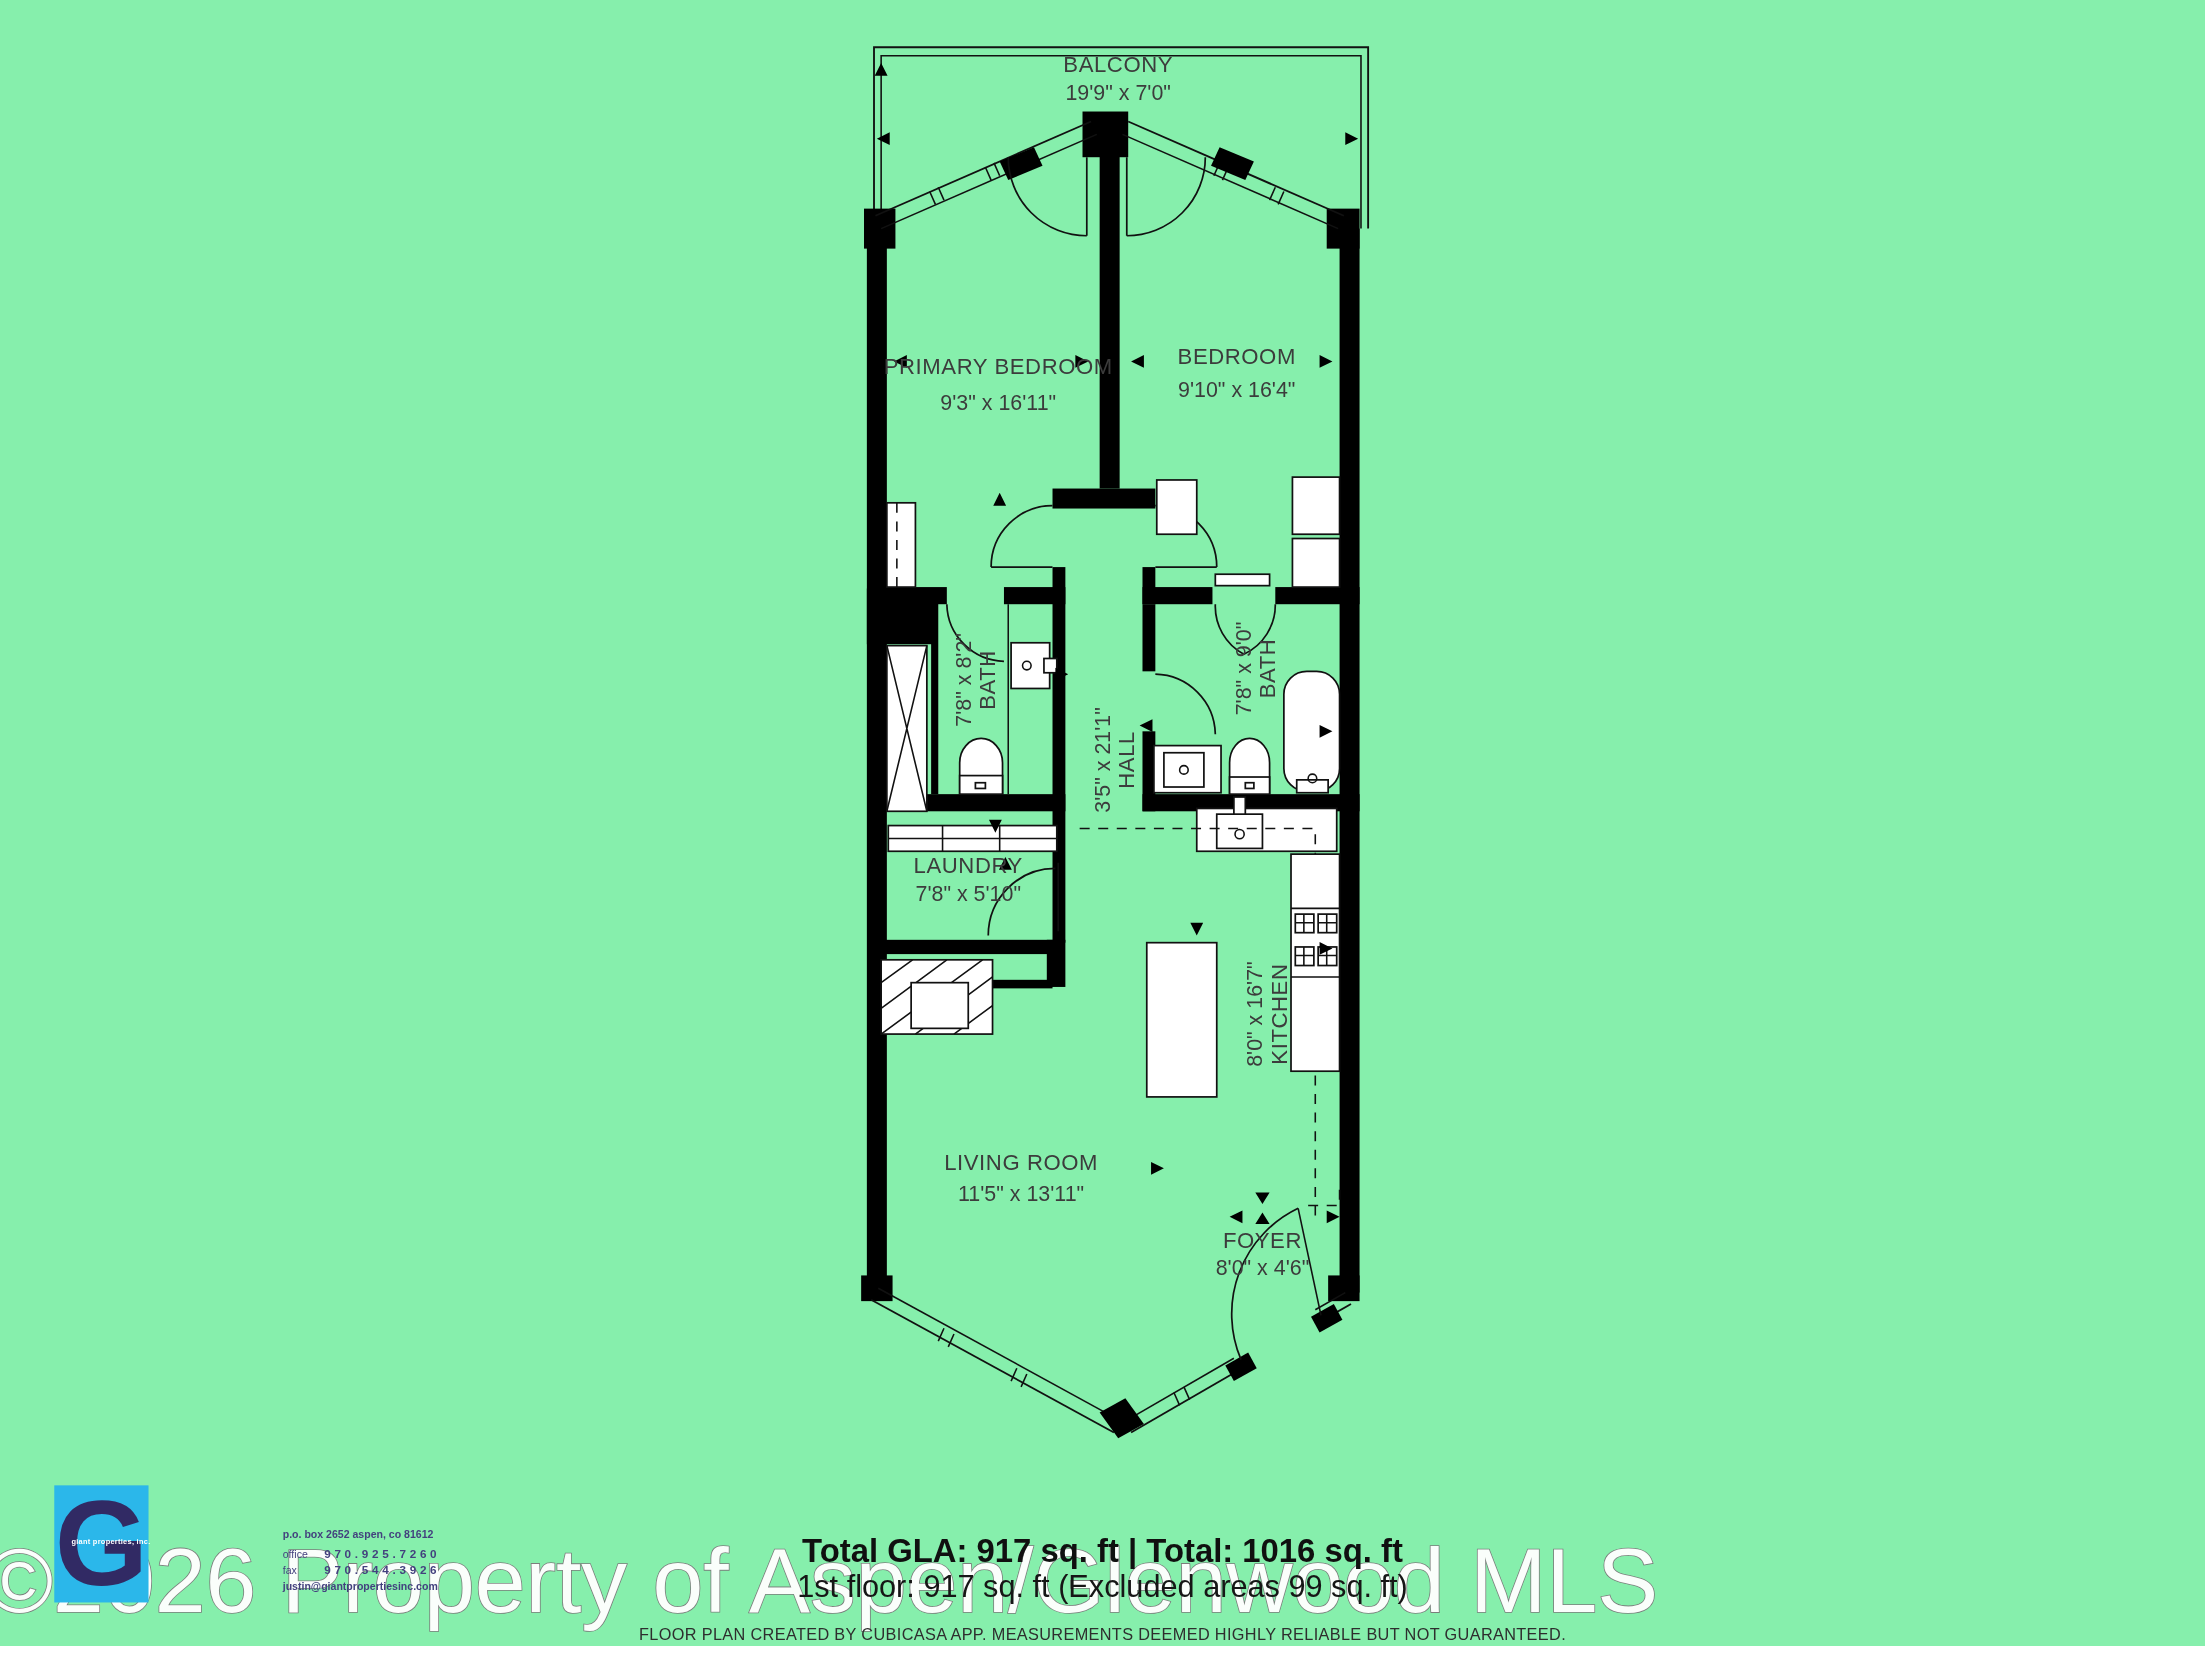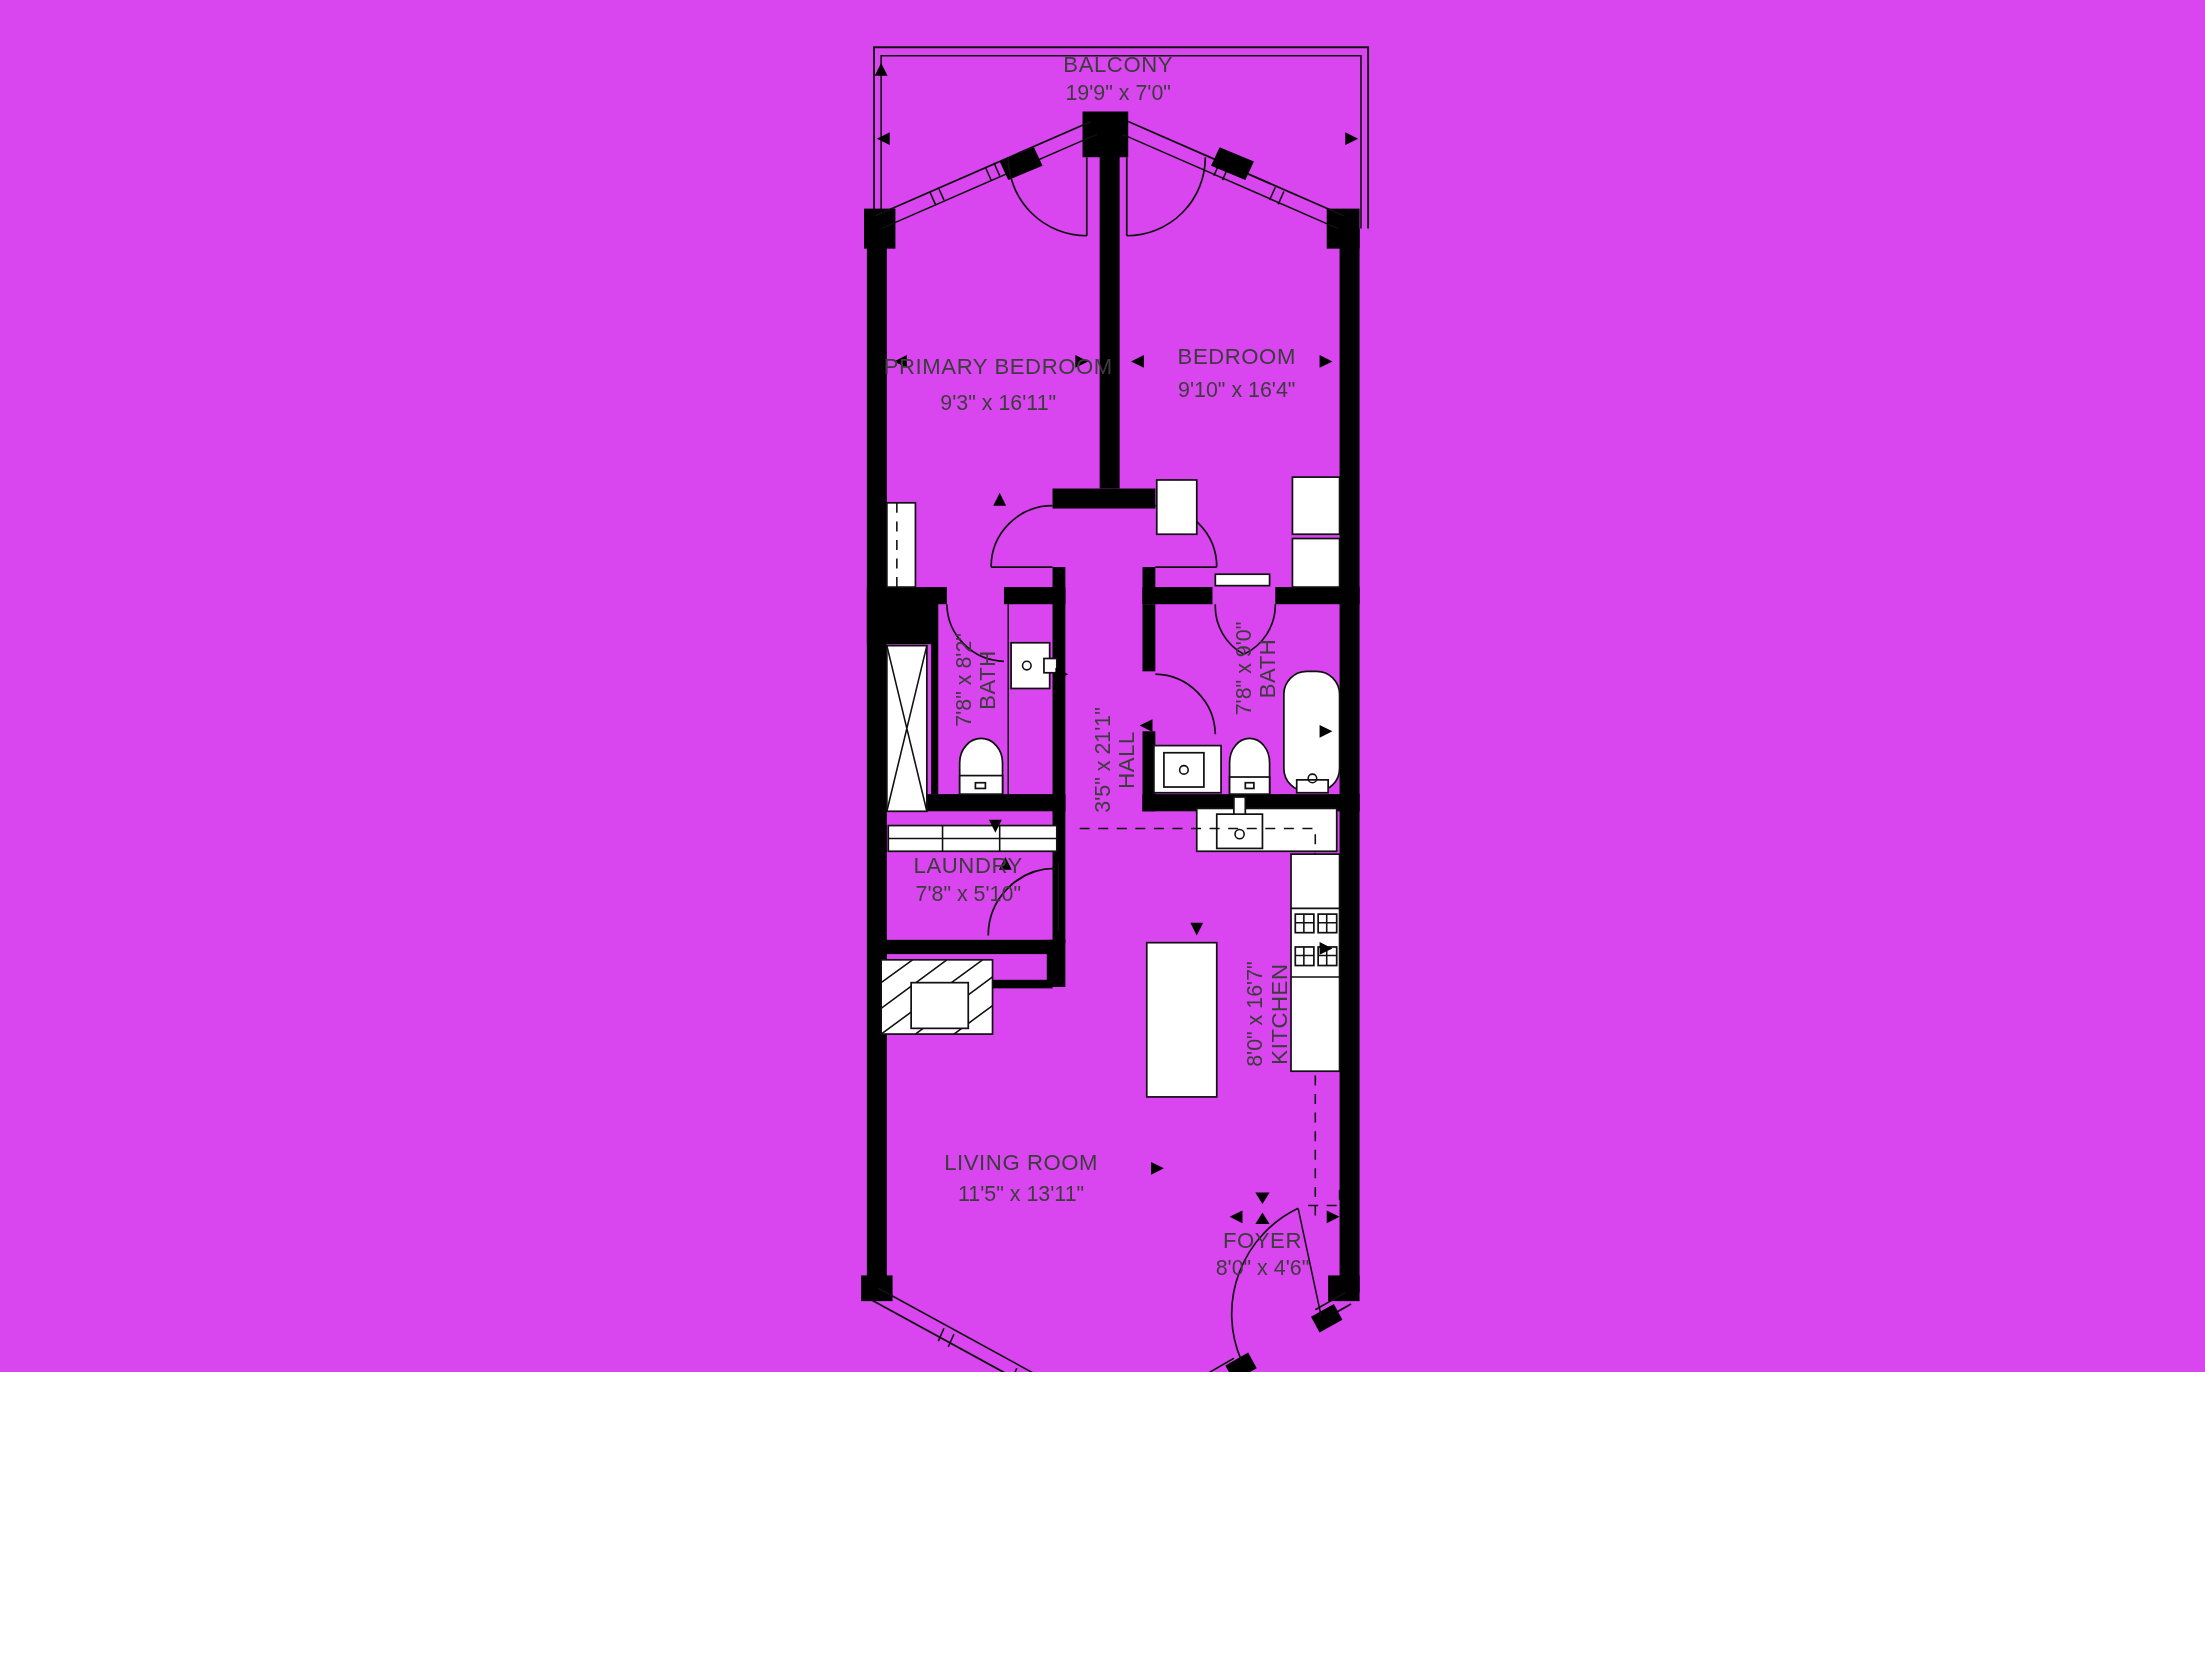--- a/index.html
+++ b/index.html
@@ -1,16 +1,16 @@
 <!DOCTYPE html>
 <html style="font-size:11.8px"><head>
 <meta charset="utf-8">
 <style>
   html,body{margin:0;padding:0;background:#ffffff;}
-  .page{position:relative;width:2205px;height:1372px;background:#d946ef;overflow:hidden;
+  .page{position:relative;width:2205px;height:1646px;background:#86efac;overflow:hidden;
         font-family:"Liberation Sans", sans-serif;}
   svg text{font-family:"Liberation Sans", sans-serif;}
   .room-label{fill:#3c3c3c;font-size:15.5px;letter-spacing:.4px;}
   .room-dims{fill:#3c3c3c;font-size:15px;}
   .wall{fill:#000;}
   .thin{stroke:#111;stroke-width:1.3;fill:none;}
   .thin2{stroke:#111;stroke-width:1.1;fill:none;}
   .fix{stroke:#111;stroke-width:1.2;fill:#fff;}
   .dash{stroke:#111;stroke-width:1.1;fill:none;stroke-dasharray:7 6;}
   .arc{stroke:#111;stroke-width:1.2;fill:none;}

